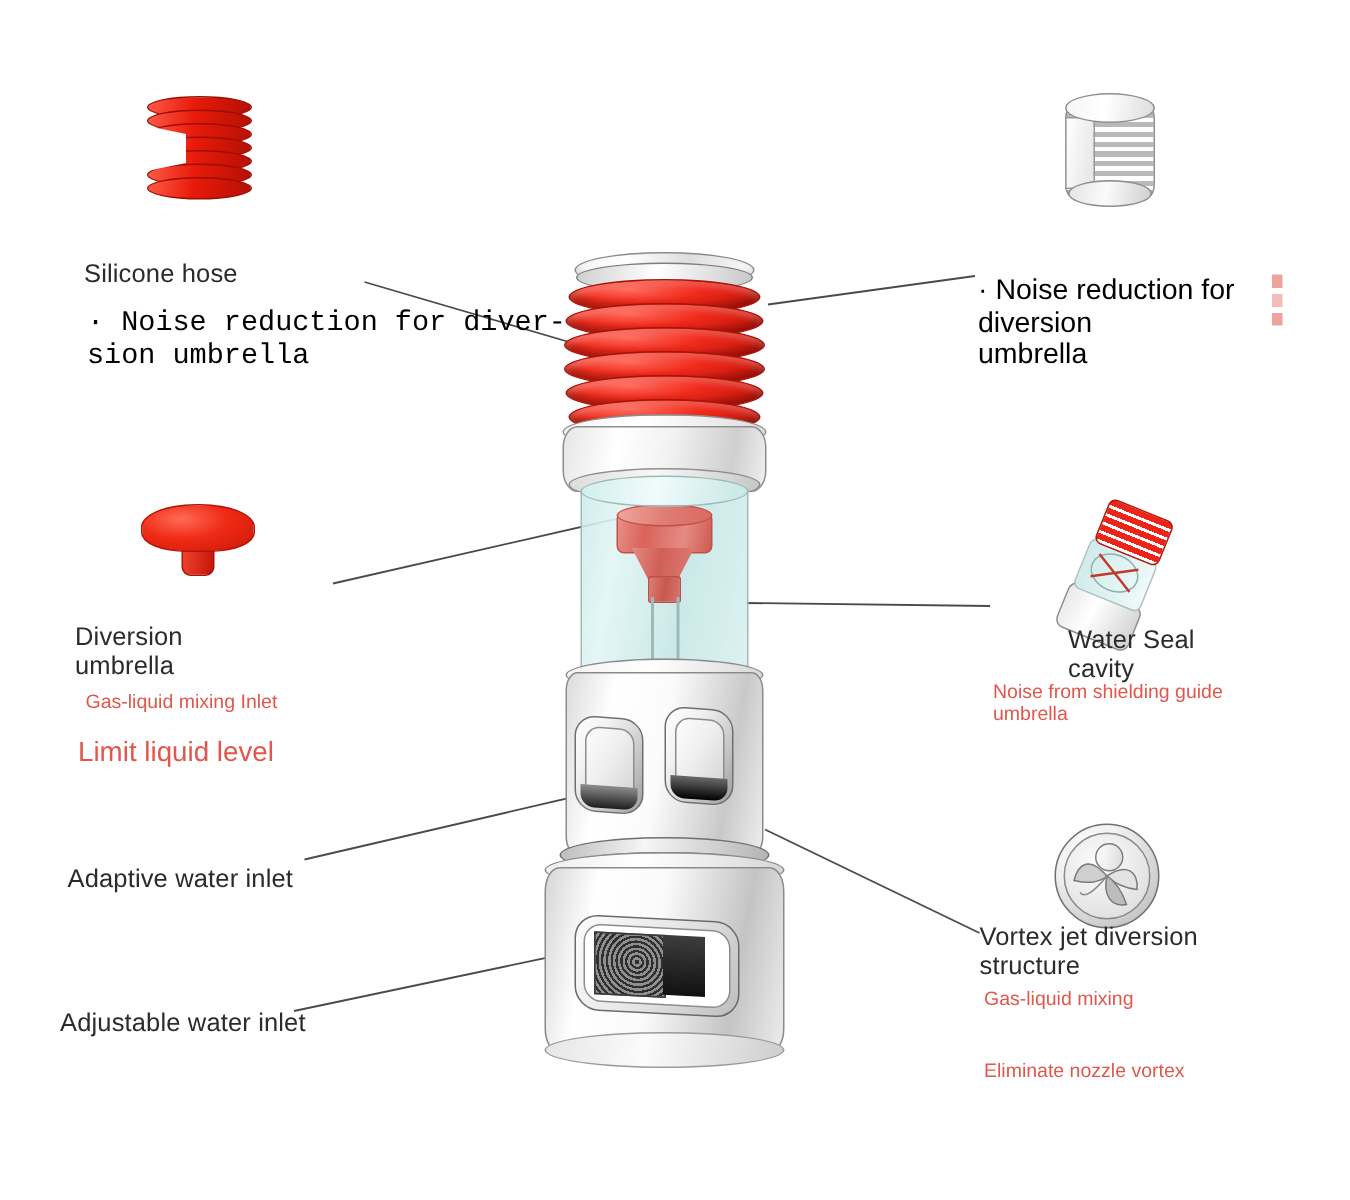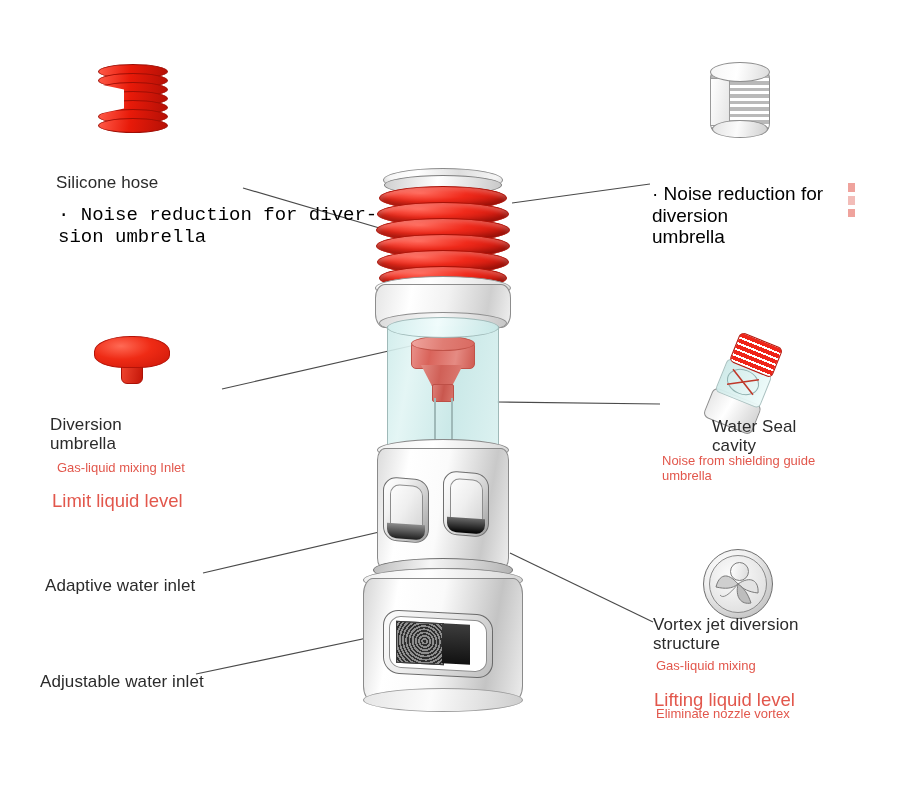--- a/index.html
+++ b/index.html
@@ -390,18 +390,17 @@
   <div class="lbl lbl-main" style="left:712px;top:417px;">Water Seal
 cavity</div>
   <div class="lbl lbl-red-sm" style="left:662px;top:454px;">Noise from shielding guide
 umbrella</div>
 
   <div class="lbl lbl-main" style="left:45px;top:576px;">Adaptive water inlet</div>
 
   <div class="lbl lbl-main" style="left:653px;top:615px;">Vortex jet diversion
 structure</div>
   <div class="lbl lbl-red-sm" style="left:656px;top:659px;">Gas-liquid mixing</div>
-  <div class="lbl lbl-red-big" style="left:654px;top:690px;">Lifting liquid level</div>
   <div class="lbl lbl-red-sm" style="left:656px;top:707px;">Eliminate nozzle vortex</div>
 
   <div class="lbl lbl-main" style="left:40px;top:672px;">Adjustable water inlet</div>
 
 </div>
 
 </body></html>

